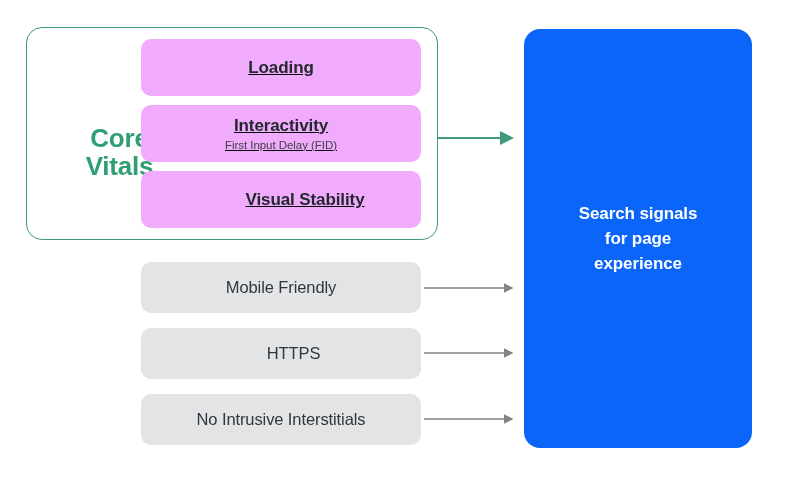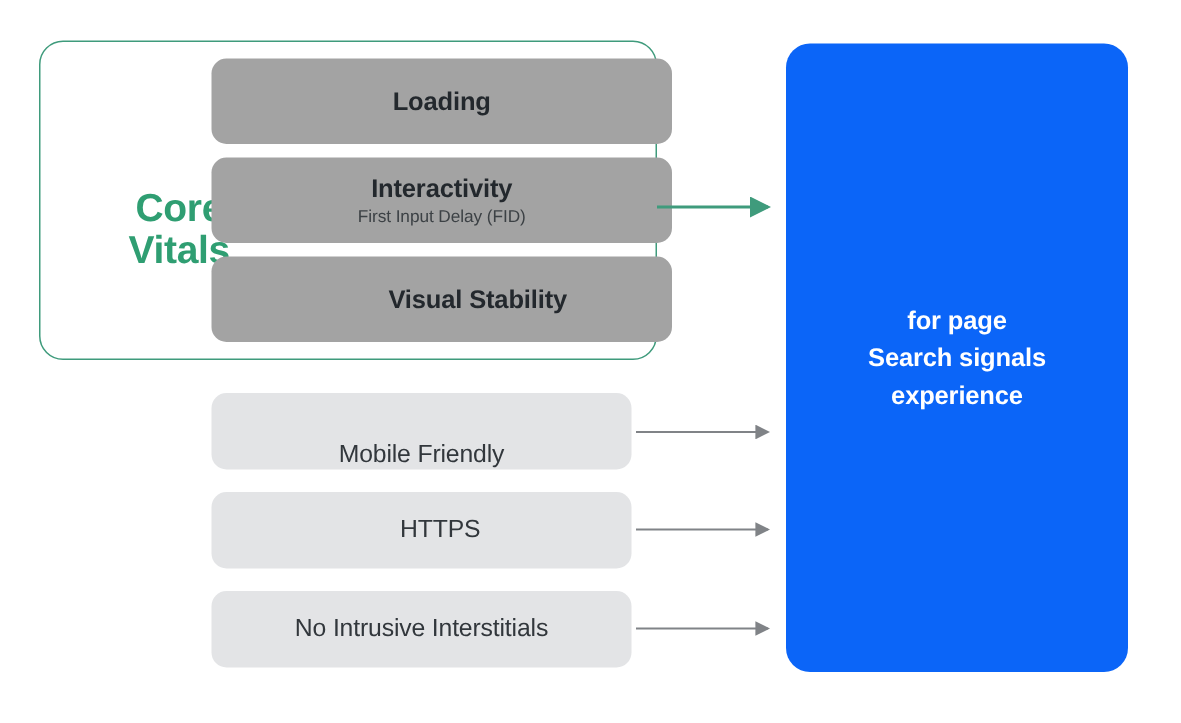--- a/index.html
+++ b/index.html
@@ -48,29 +48,30 @@
     font-weight: bold;
     line-height: 28px;
     letter-spacing: -0.2px;
   }
   .cwv-label span { display: block; }
 
   
   .metric-card {
     position: absolute;
     left: 141px;
-    width: 307px;
+    width: 280px;
     height: 57px;
-    background: #a3a3a3;
+    background: #f0abfc;
     border-radius: 10px;
     box-sizing: border-box;
     display: flex;
     flex-direction: column;
     align-items: center;
     justify-content: center;
+    text-decoration: underline;
   }
   .metric-card.m1 { top: 39px; }
   .metric-card.m2 { top: 105px; }
   .metric-card.m3 { top: 171px; padding-left: 48px; }
 
   .metric-title {
     color: #23282d;
     font-size: 17px;
     font-weight: bold;
     line-height: 21px;
@@ -91,21 +92,21 @@
     left: 141px;
     width: 280px;
     height: 51px;
     background: #e3e4e6;
     border-radius: 10px;
     box-sizing: border-box;
     display: flex;
     align-items: center;
     justify-content: center;
   }
-  .signal-card.s1 { top: 262px; align-items: flex-end; }
+  .signal-card.s1 { top: 262px; }
   .signal-card.s2 { top: 328px; padding-left: 25px; }
   .signal-card.s3 { top: 394px; }
 
   .signal-label {
     color: #32373c;
     font-size: 16.5px;
     font-weight: normal;
     letter-spacing: -0.1px;
   }
 
@@ -193,19 +194,19 @@
 
     <line x1="424" y1="288" x2="512" y2="288" stroke="#808387" stroke-width="1.4" marker-end="url(#arrowGray)"></line>
 
     <line x1="424" y1="353" x2="512" y2="353" stroke="#808387" stroke-width="1.4" marker-end="url(#arrowGray)"></line>
 
     <line x1="424" y1="419" x2="512" y2="419" stroke="#808387" stroke-width="1.4" marker-end="url(#arrowGray)"></line>
   </svg>
 
   <div class="blue-panel">
     <div class="blue-panel-text">
+      <span>Search signals</span>
       <span>for page</span>
-      <span>Search signals</span>
       <span>experience</span>
     </div>
   </div>
 
 </div>
 
 </body></html>

